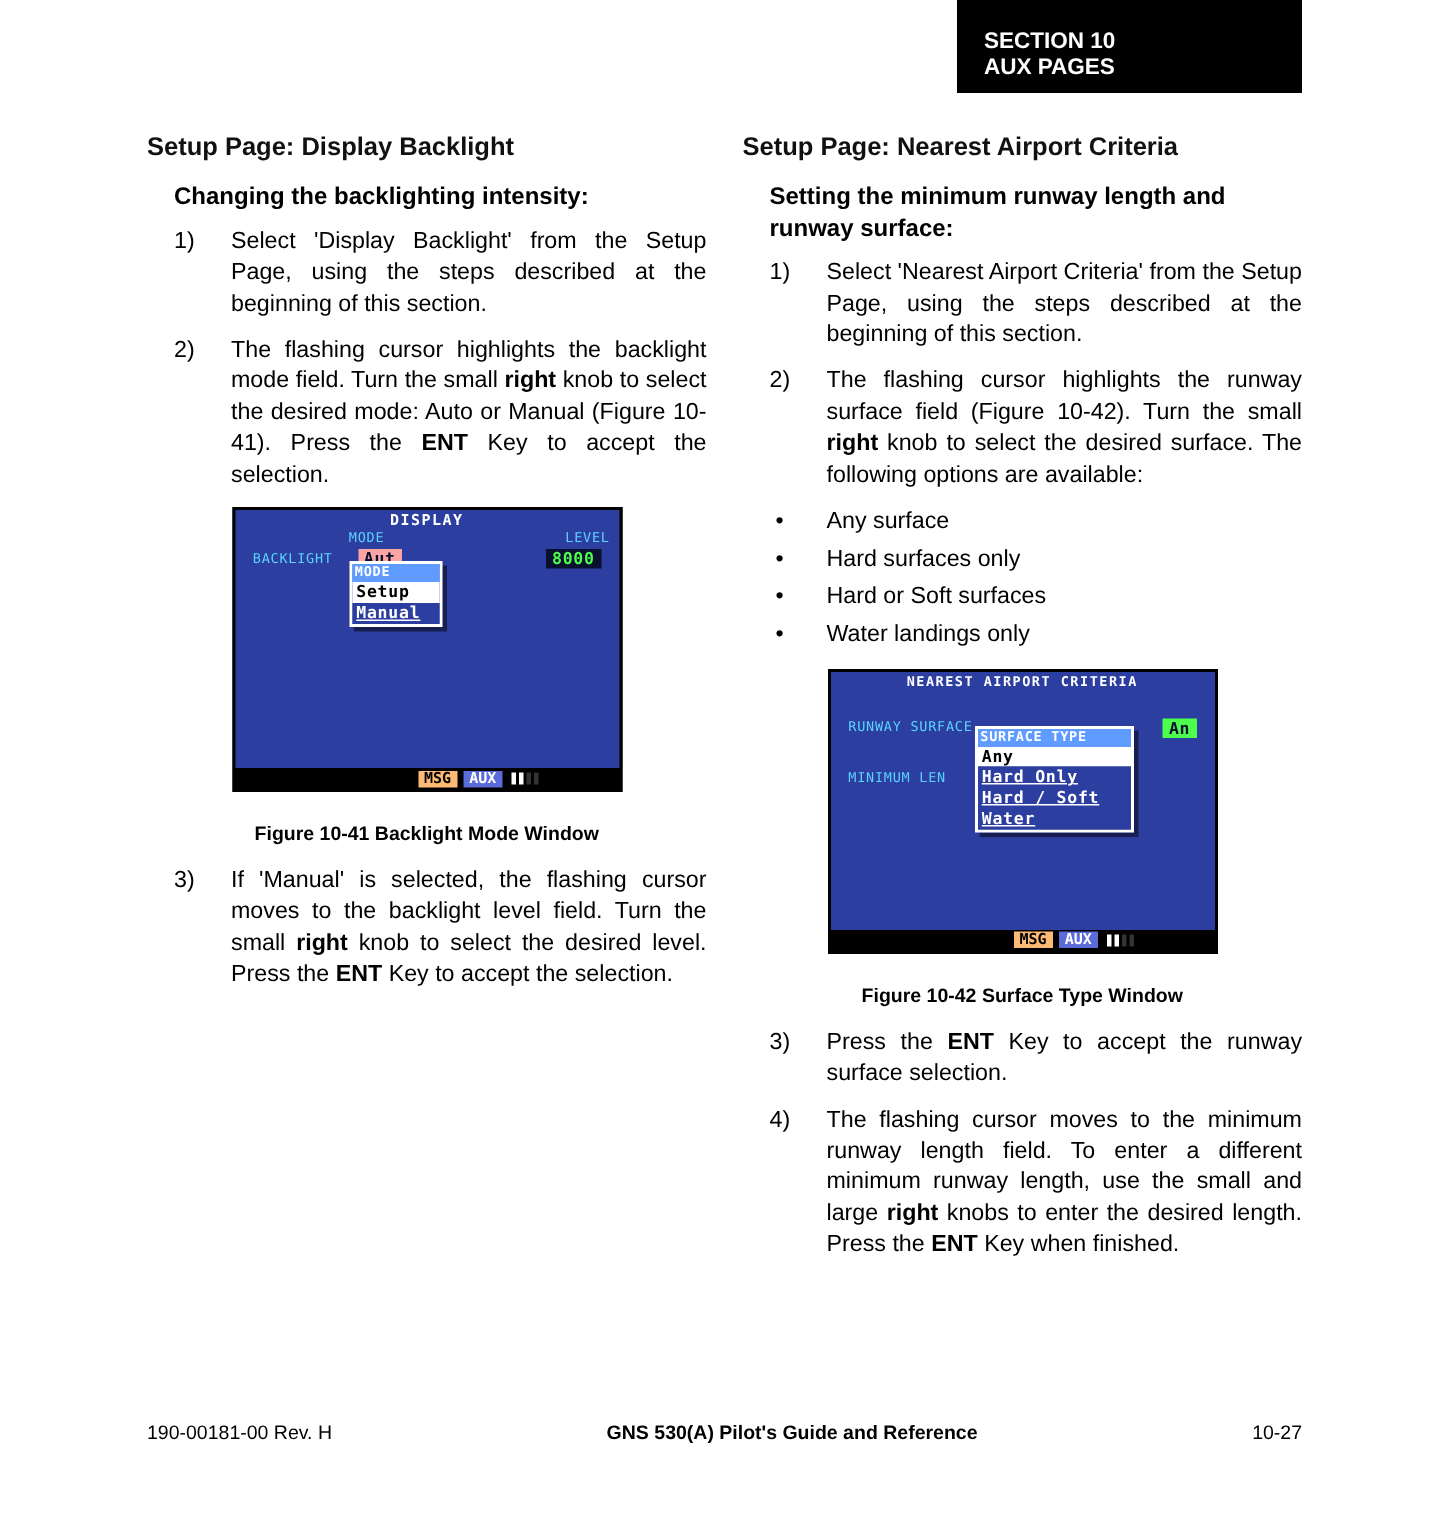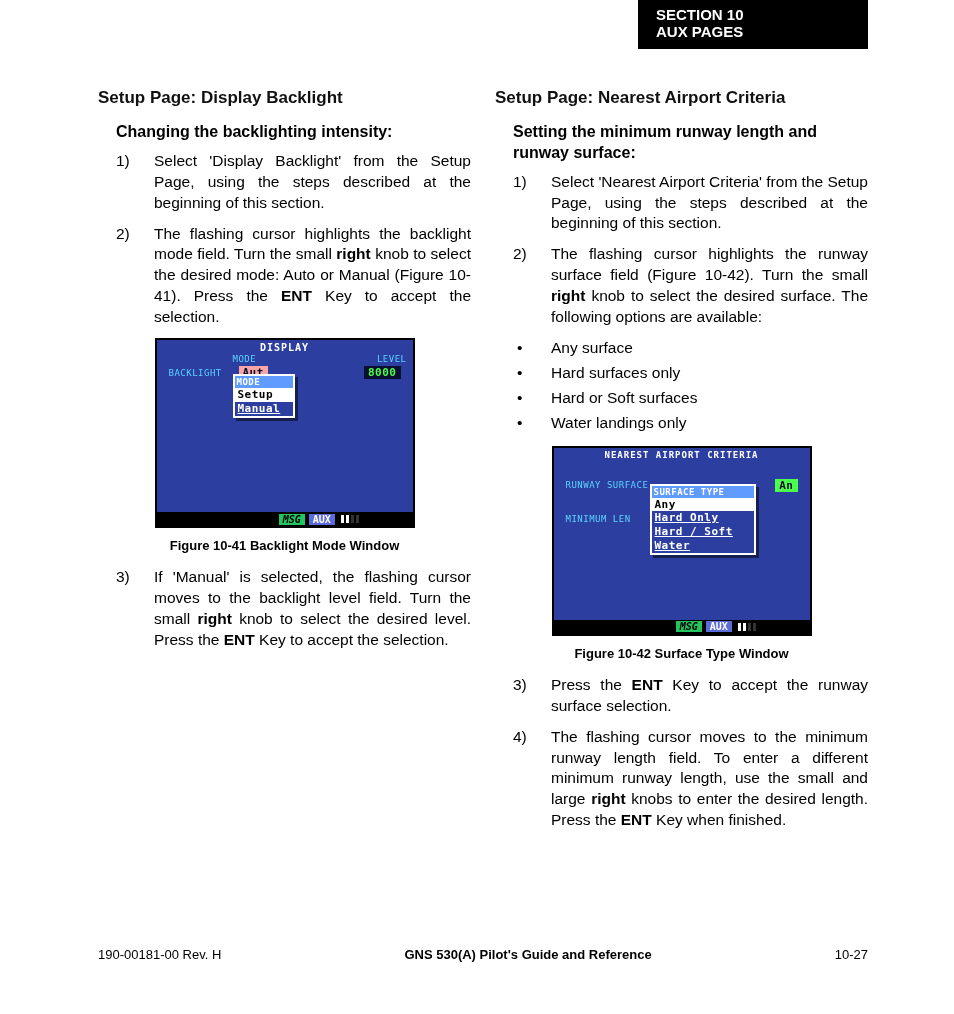--- a/index.html
+++ b/index.html
@@ -13,21 +13,21 @@
     position: relative;
     font-size: 16px;
   }
   .tab {
     position: absolute;
     top: 0; right: 86px;
     background: #000;
     color: #fff;
     font-weight: 700;
     font-size: 15px;
-    padding: 6px 18px 8px 18px;
+    padding: 19px 18px 8px 18px;
     line-height: 1.15;
     text-align: left;
     min-width: 230px;
   }
   .content {
     position: absolute;
     top: 88px;
     left: 98px;
     right: 86px;
     display: flex;
@@ -66,21 +66,21 @@
     padding-left: 38px;
     position: relative;
   }
   .ul-bullet {
     position: absolute; left: 4px; top: 0;
   }
   b { font-weight: 700; }
 
   .gps {
     width: 260px;
-    margin: 6px auto 10px auto;
+    margin: 6px auto 20px auto;
     background: #000;
     border: 2px solid #000;
     position: relative;
     font-family: "Lucida Console", monospace;
   }
   .gps-screen {
     background: #2c3ea0;
     color: #5bd3ff;
     font-size: 10px;
     letter-spacing: 0.5px;
@@ -111,21 +111,21 @@
     background:#609cff; color:#fff; font-size:9px; padding:1px 2px; letter-spacing:.5px; font-weight:700;
   }
   .popup-item {
     background:#fff; color:#000; font-size:11px; padding:0 3px; font-weight:700; line-height:1.25;
   }
   .popup-sel { background:#2c3ea0; color:#fff;text-decoration:underline; }
   .gps-bar {
     background:#000; display:flex; align-items:center; height:14px; gap:4px; padding:0 4px;
   }
   .pill { font-size:10px; padding:0 4px; font-weight:700; }
-  .msg { background:#22c55e; color:#000;font-style:italic; }
+  .msg { background:#fdba74; color:#000; }
   .aux { background:#5b6bd9; color:#fff; }
   .pgdots { display:flex; gap:2px; margin-left:2px; }
   .dot { width:3px; height:8px; background:#333; }
   .dot.on { background:#fff; }
   .caption {
     text-align: center;
     font-size: 13px;
     font-weight: 700;
     margin: 2px 0 14px 0;
   }

